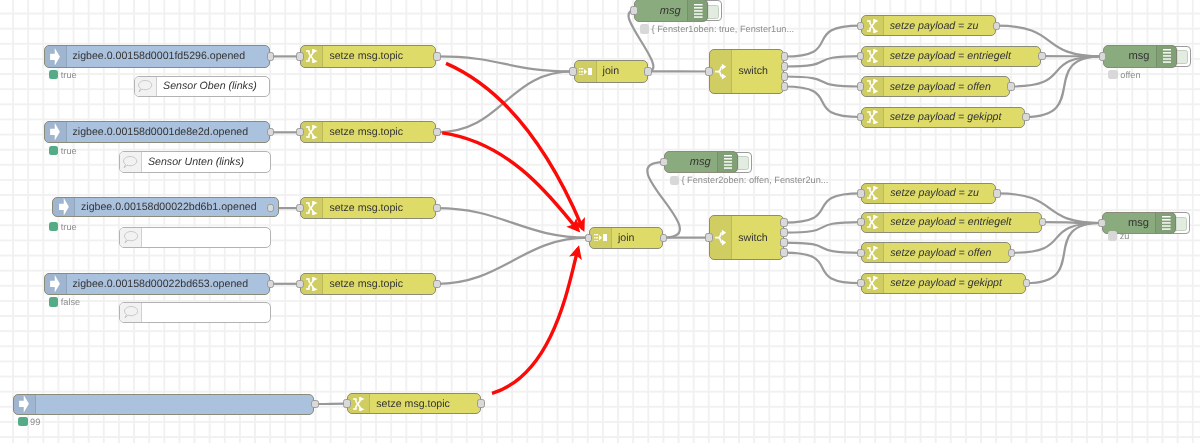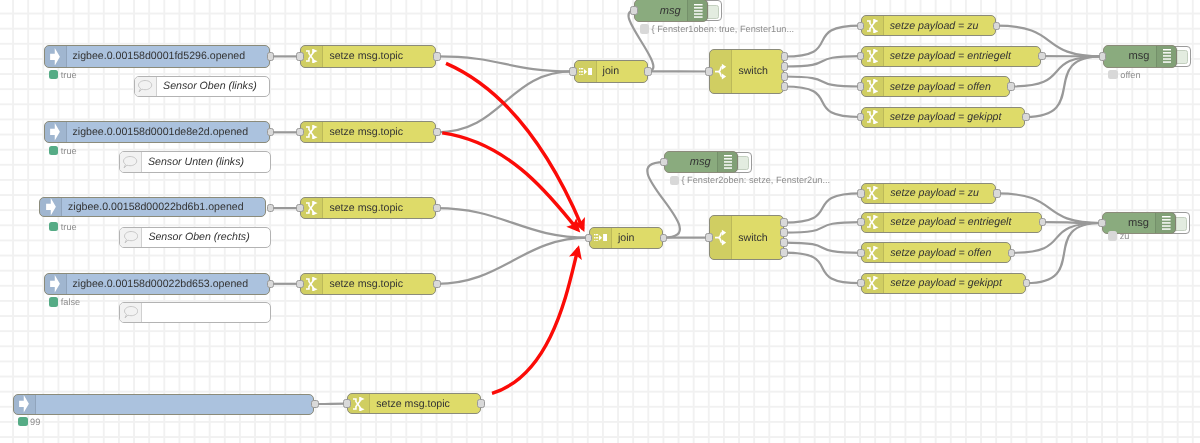--- a/index.html
+++ b/index.html
@@ -89,21 +89,21 @@
             <path fill="#fff" d="M4.75 0 L10 9 L4.75 18 L4.75 12.2 L0 12.2 L0 5.8 L4.75 5.8 Z"></path>
           </svg>
         </div>
         <div class="lbl" style="left: 28px; right: 6px;">zigbee.0.00158d0001de8e2d.opened</div>
       </div>
       <div class="port" style="left: 266.7px; top: 128.1px;"></div>
       <div class="status" style="left: 48.9px; top: 145.7px;">
         <span class="statusdot" style="background: rgb(85, 171, 133);"></span>
         <span>true</span>
       </div>
-      <div class="node" style="left: 39px; top: 196.9px; width: 226.5px; height: 20px; background: rgb(171, 194, 222); text-align: center;">
+      <div class="node" style="left: 52px; top: 196.9px; width: 226.5px; height: 20px; background: rgb(171, 194, 222); text-align: center;">
         <div class="ico" style="width: 22px;">
           <svg viewBox="0 0 10 18" width="10" height="17.6">
             <path fill="#fff" d="M4.75 0 L10 9 L4.75 18 L4.75 12.2 L0 12.2 L0 5.8 L4.75 5.8 Z"></path>
           </svg>
         </div>
         <div class="lbl" style="left: 28px; right: 6px;">zigbee.0.00158d00022bd6b1.opened</div>
       </div>
       <div class="port" style="left: 266.7px; top: 203.9px;"></div>
       <div class="status" style="left: 48.9px; top: 221.5px;">
         <span class="statusdot" style="background: rgb(85, 171, 133);"></span>
@@ -440,21 +440,21 @@
               <rect x="0" y="6.2" width="8.6" height="1.45"></rect>
               <rect x="0" y="9.3" width="8.6" height="1.45"></rect>
               <rect x="0" y="12.35" width="8.6" height="1.45"></rect>
             </g>
           </svg>
         </div>
       </div>
       <div class="port" style="left: 660px; top: 158px;"></div>
       <div class="status" style="left: 669.6px; top: 175.4px;">
         <span class="statusdot" style="background: rgb(216, 216, 216);"></span>
-        <span>{ Fenster2oben: setze, Fenster2un...</span>
+        <span>{ Fenster2oben: offen, Fenster2un...</span>
       </div>
       <div class="dbgbtn" style="left: 1165.3px; top: 45.7px; width: 25.6px; height: 21.4px;">
         <i style="left: 3px; top: 3.6px; width: 18.4px; height: 14px;"></i>
       </div>
       <div class="node" style="left: 1103px; top: 45.2px; width: 73.5px; height: 22.4px; background: rgb(138, 171, 126);">
         <div class="lbl" style="left: 0px; width: 45.5px; justify-content: flex-end; font-size: 11.1px;">msg</div>
         <div class="ico" style="left: 51.5px; width: 22px; border-right: none; border-left: 1px solid rgba(0, 0, 0, 0.1); border-radius: 0px 4px 4px 0px;">
           <svg viewBox="0 0 8.6 13.8" width="8.6" height="13.8">
             <g fill="#fff">
               <rect x="0" y="0" width="8.6" height="1.45"></rect>
@@ -508,21 +508,20 @@
           </svg>
         </div>
         <div class="clbl" style="left: 28px; right: 12px;">Sensor Unten (links)</div>
       </div>
       <div class="comment" style="left: 119.4px; top: 226.6px; width: 152px; height: 21.4px;">
         <div class="cico" style="width: 22px;">
           <svg viewBox="0 0 14.5 12.5" width="14.5" height="12.5">
             <path fill="none" stroke="#c4c4c4" stroke-width="0.95" stroke-linejoin="round" d="M7.1 0.5 C10.75 0.5 13.7 2.55 13.7 5.1 C13.7 7.65 10.75 9.7 7.1 9.7 C5.95 9.7 4.87 9.5 3.93 9.16 L1.0 12.0 L2.5 8.35 C1.28 7.5 0.5 6.37 0.5 5.1 C0.5 2.55 3.45 0.5 7.1 0.5 Z"></path>
           </svg>
         </div>
-        <div class="clbl" style="left: 28px; right: 5px;">Sensor Oben (rechts)</div>
       </div>
       <div class="comment" style="left: 119.4px; top: 301.6px; width: 152px; height: 21.4px;">
         <div class="cico" style="width: 22px;">
           <svg viewBox="0 0 14.5 12.5" width="14.5" height="12.5">
             <path fill="none" stroke="#c4c4c4" stroke-width="0.95" stroke-linejoin="round" d="M7.1 0.5 C10.75 0.5 13.7 2.55 13.7 5.1 C13.7 7.65 10.75 9.7 7.1 9.7 C5.95 9.7 4.87 9.5 3.93 9.16 L1.0 12.0 L2.5 8.35 C1.28 7.5 0.5 6.37 0.5 5.1 C0.5 2.55 3.45 0.5 7.1 0.5 Z"></path>
           </svg>
         </div>
       </div>
     </div>
   <svg class="wires" id="annlayer" style="pointer-events:none">

